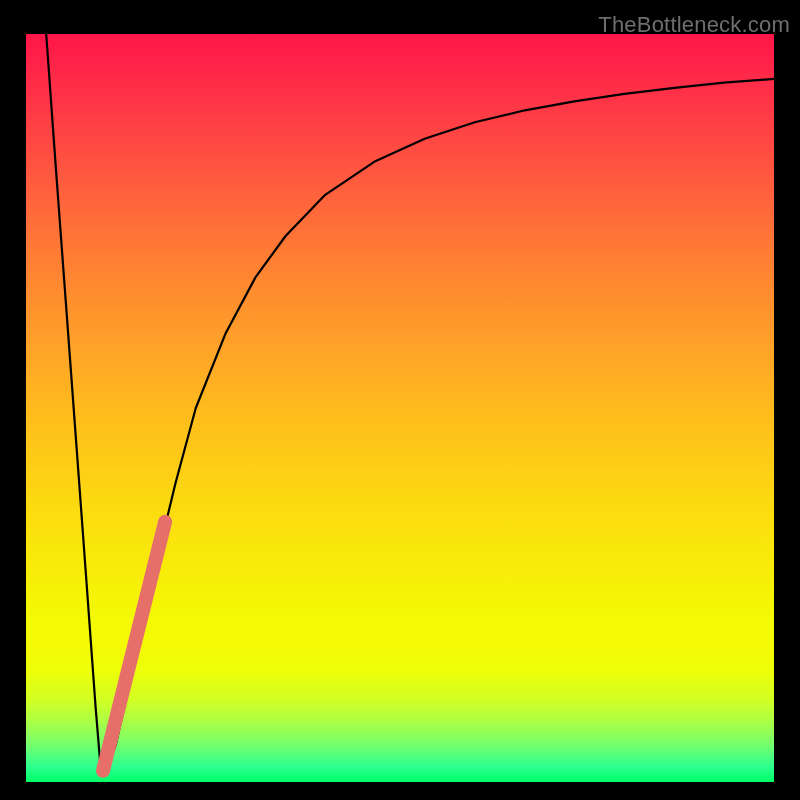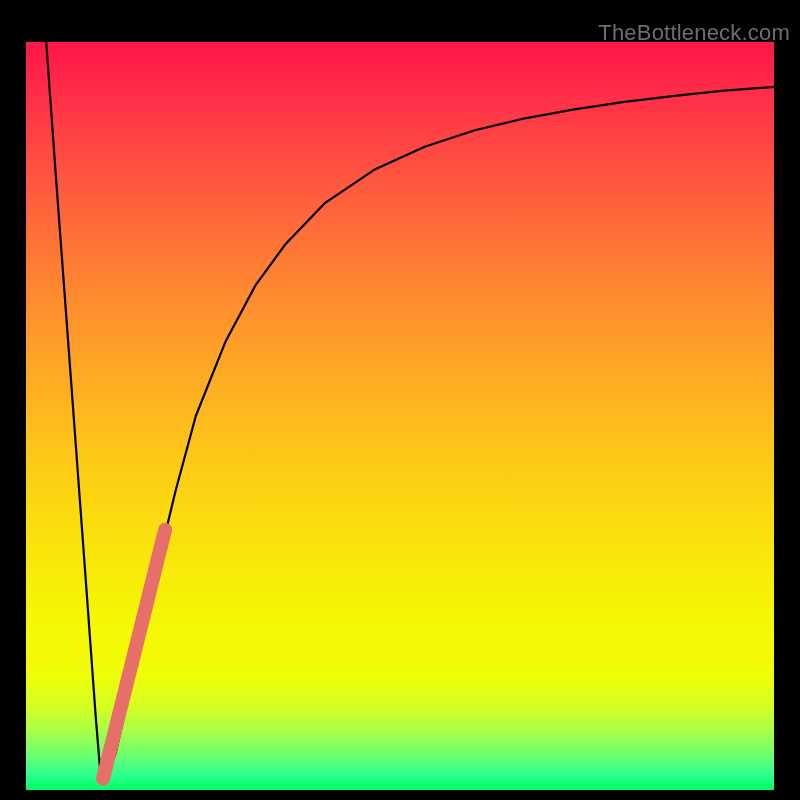--- a/index.html
+++ b/index.html
@@ -7,21 +7,21 @@
     padding: 0;
     width: 800px;
     height: 800px;
     background: #000;
     overflow: hidden;
     font-family: Arial, Helvetica, sans-serif;
   }
   .frame {
     position: absolute;
     left: 0;
-    top: 16px;
+    top: 8px;
     width: 800px;
     height: 574px;
     background: #000;
   }
   .plot {
     position: absolute;
     left: 26px;
     top: 26px;
     width: 748px;
     height: 748px;

